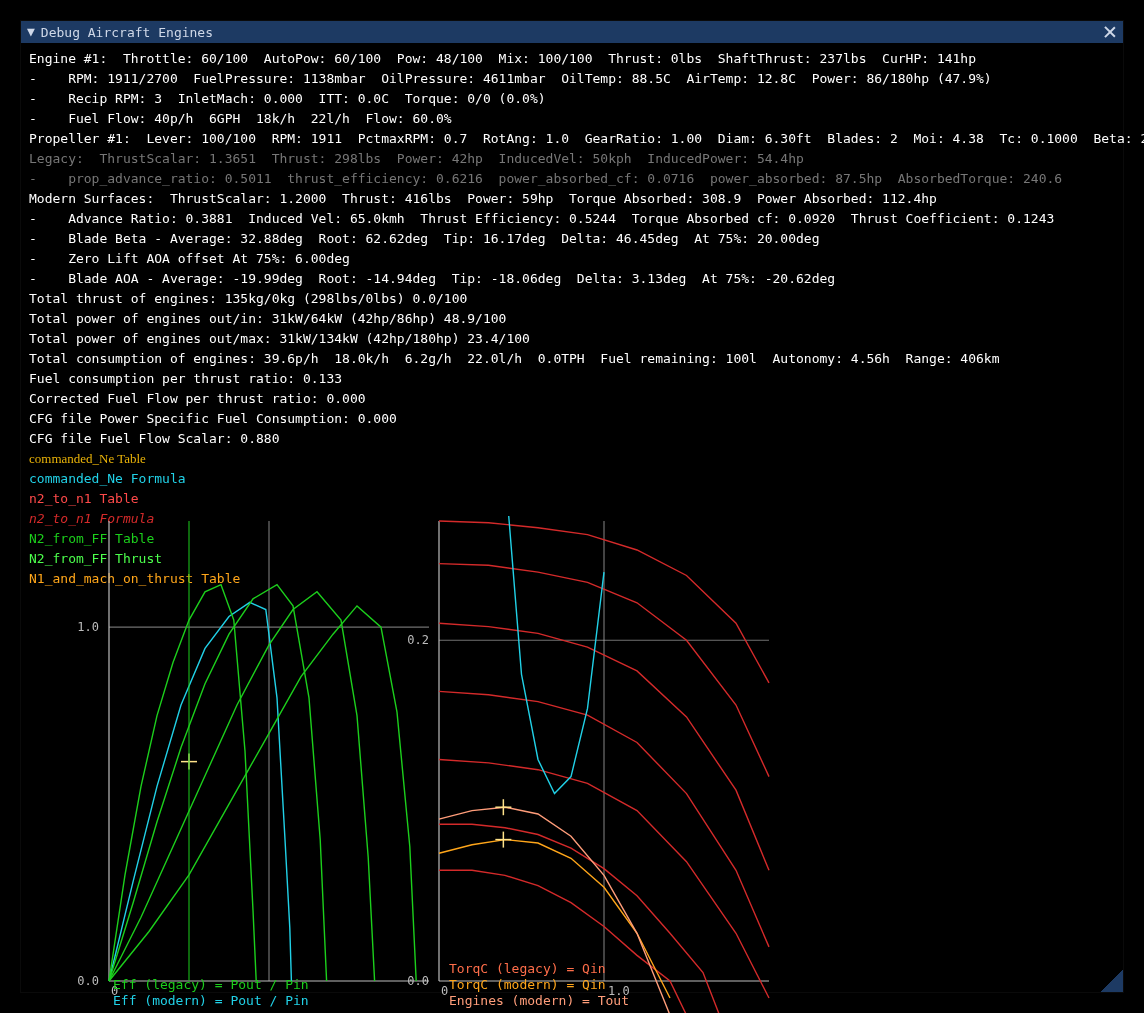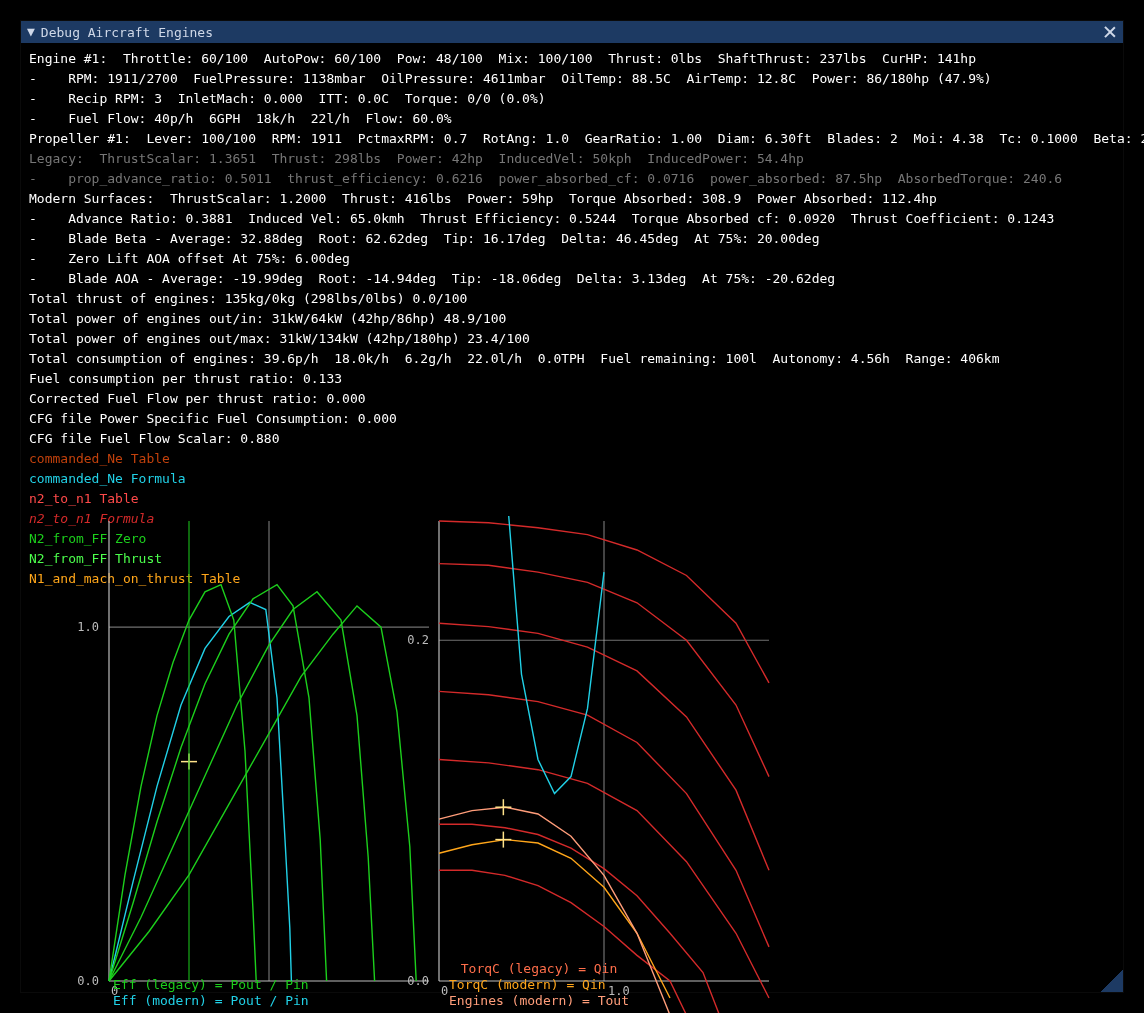--- a/index.html
+++ b/index.html
@@ -18,29 +18,29 @@
   .titlebar .spacer { flex: 1; }
   .titlebar .close { width:14px; height:14px; position:relative; cursor:pointer; }
   .titlebar .close::before, .titlebar .close::after {
     content:""; position:absolute; left:6px; top:0; width:1.5px; height:14px; background:#cfd8e8;
   }
   .titlebar .close::before { transform: rotate(45deg); }
   .titlebar .close::after  { transform: rotate(-45deg); }
 
   .content { padding: 6px 8px 0 8px; line-height: 20px; white-space: pre; }
   .dim { color: #777; }
-  .c-blue   { color: #c2410c; }
+  .c-blue   { color: #eab308; font-family: Liberation Serif, serif; }
   .c-cyan   { color: #21d1e7; }
   .c-redbr  { color: #ff4a4a; }
   .c-red    { color: #d42a2a; font-style: italic; }
   .c-green  { color: #1ccf1c; }
   .c-lime   { color: #4cff4c; }
   .c-orange { color: #ffa61a; }
   .c-pink   { color: #ff9d7a; }
-  .c-salmon { color: #ff6e4a; text-align: center; }
+  .c-salmon { color: #ff6e4a; }
 
   .chart-area { position: absolute; left: 8px; top: 495px; width: 1104px; height: 498px; }
   .chart-area svg { position: absolute; left: 0; top: 0; }
   .axis { stroke: #bdbdbd; stroke-width: 1.2; fill: none; }
   .tick-label { fill: #bdbdbd; font-family: Consolas, monospace; font-size: 12px; }
   .curve { fill: none; stroke-width: 1.4; }
 
   .chart-legend { position:absolute; left: 84px; bottom: 5px; line-height: 16px; font-size: 13px; }
 
   .corner-grip {
@@ -77,21 +77,21 @@
 Total power of engines out/max: 31kW/134kW (42hp/180hp) 23.4/100
 Total consumption of engines: 39.6p/h  18.0k/h  6.2g/h  22.0l/h  0.0TPH  Fuel remaining: 100l  Autonomy: 4.56h  Range: 406km
 Fuel consumption per thrust ratio: 0.133
 Corrected Fuel Flow per thrust ratio: 0.000
 CFG file Power Specific Fuel Consumption: 0.000
 CFG file Fuel Flow Scalar: 0.880
 <span class="c-blue">commanded_Ne Table</span>
 <span class="c-cyan">commanded_Ne Formula</span>
 <span class="c-redbr">n2_to_n1 Table</span>
 <span class="c-red">n2_to_n1 Formula</span>
-<span class="c-green">N2_from_FF Zero</span>
+<span class="c-green">N2_from_FF Table</span>
 <span class="c-lime">N2_from_FF Thrust</span>
 <span class="c-orange">N1_and_mach_on_thrust Table</span></div>
 
   <div class="chart-area">
     <svg id="plot" width="1104" height="498">
         <line x1="80" y1="465" x2="400" y2="465" class="axis"></line>
         <line x1="80" y1="465" x2="80" y2="5" class="axis"></line>
         <line x1="80" y1="111.15384615384619" x2="400" y2="111.15384615384619" class="axis" opacity="0.6"></line>
         <text x="70" y="115.15384615384619" text-anchor="end" class="tick-label">1.0</text>
         <text x="70" y="469" text-anchor="end" class="tick-label">0.0</text>

